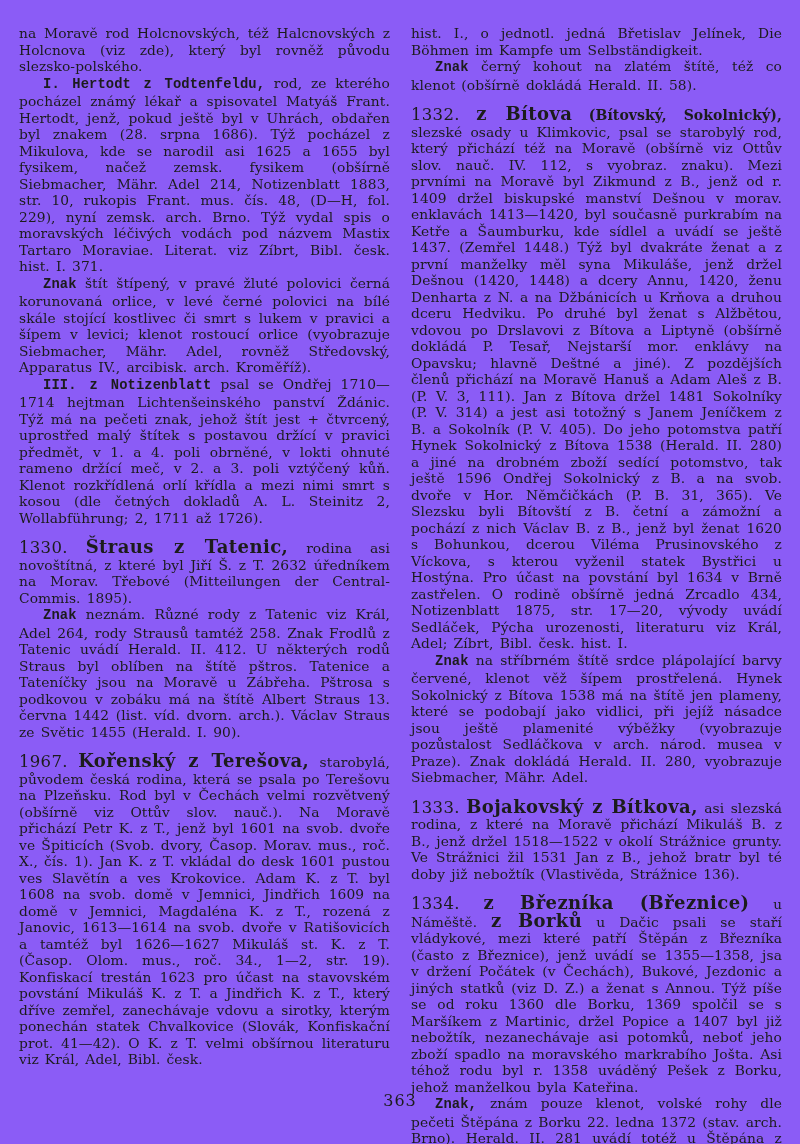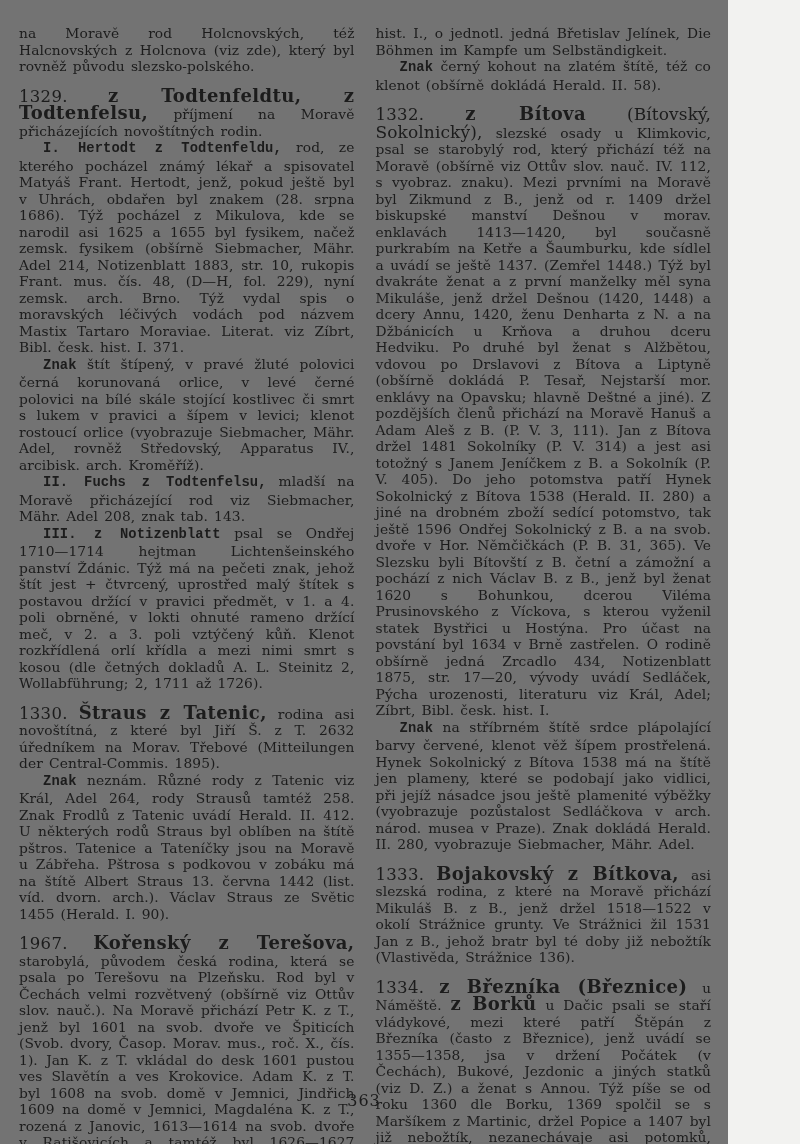--- a/index.html
+++ b/index.html
@@ -3,22 +3,22 @@
 <meta charset="utf-8">
 <style>
   html, body { margin: 0; padding: 0; }
   body {
     width: 800px; height: 1144px;
     background: #f2f2f0;
     font-family: "DejaVu Serif", "Liberation Serif", serif;
   }
   .page {
     position: relative;
-    width: 728px; height: 1144px;
-    background: #737373;
+    width: 800px; height: 1144px;
+    background: #8b5cf6;
     color: #1c1c1c;
     overflow: hidden;
   }
   .cols {
     display: flex;
     gap: 21px;
     padding: 25px 17px 0 19px;
   }
   .col { width: 371px; }
   p {
@@ -26,21 +26,21 @@
     text-align: justify;
     font-size: 13.8px;
     line-height: 16.5px;
     word-spacing: 1.6px;
     letter-spacing: 0.1px;
   }
   p.ind { text-indent: 24px; }
   p.entry-head { margin-top: 13px; }
   .hnum { font-size: 16.5px; letter-spacing: 0.3px; }
   .hname { font-size: 18px; font-weight: bold; letter-spacing: 0.4px; }
-  .hparen { font-size: 17px; font-weight: normal; }
+  .hparen { font-size: 14px; font-weight: bold; }
   .hmid { font-size: 13.5px; }
   .lead { font-weight: bold; font-family: Liberation Mono, monospace; }
   .pagenum {
     position: absolute;
     left: 0; right: 0;
     bottom: 34px;
     text-align: center;
     font-size: 16px;
     letter-spacing: 1px;
     color: #1c1c1c;
@@ -49,32 +49,27 @@
 </head>
 <body>
 
 <div class="page">
   <div class="cols">
 
     <div class="col">
 
       <p><span>na Moravě rod Holcnovských, též Halcnovských z Holcnova (viz zde), který byl rovněž původu slezsko-polského.</span></p>
 
-      <p class="entry-head"><span class="hnum">1329.</span>
-        <span class="hname">z Todtenfeldtu, z Todtenfelsu,</span>
-        <span>příjmení na Moravě přicházejících novoštítných rodin.</span></p>
 
       <p class="ind"><span class="lead">I. Hertodt z Todtenfeldu,</span>
         <span>rod, ze kterého pocházel známý lékař a spisovatel Matyáš Frant. Hertodt, jenž, pokud ještě byl v Uhrách, obdařen byl znakem (28. srpna 1686). Týž pocházel z Mikulova, kde se narodil asi 1625 a 1655 byl fysikem, načež zemsk. fysikem (obšírně Siebmacher, Mähr. Adel 214, Notizenblatt 1883, str. 10, rukopis Frant. mus. čís. 48, (D—H, fol. 229), nyní zemsk. arch. Brno. Týž vydal spis o moravských léčivých vodách pod názvem Mastix Tartaro Moraviae. Literat. viz Zíbrt, Bibl. česk. hist. I. 371.</span></p>
 
       <p class="ind"><span class="lead">Znak</span>
         <span>štít štípený, v pravé žluté polovici černá korunovaná orlice, v levé černé polovici na bílé skále stojící kostlivec či smrt s lukem v pravici a šípem v levici; klenot rostoucí orlice (vyobrazuje Siebmacher, Mähr. Adel, rovněž Středovský, Apparatus IV., arcibisk. arch. Kroměříž).</span></p>
 
-      <p class="ind"><span class="lead">II. Fuchs z Todtenfelsu,</span>
-        <span>mladší na Moravě přicházející rod viz Siebmacher, Mähr. Adel 208, znak tab. 143.</span></p>
 
       <p class="ind"><span class="lead">III. z Notizenblatt</span>
         <span>psal se Ondřej 1710—1714 hejtman Lichtenšeinského panství Ždánic. Týž má na pečeti znak, jehož štít jest + čtvrcený, uprostřed malý štítek s postavou držící v pravici předmět, v 1. a 4. poli obrněné, v lokti ohnuté rameno držící meč, v 2. a 3. poli vztýčený kůň. Klenot rozkřídlená orlí křídla a mezi nimi smrt s kosou (dle četných dokladů A. L. Steinitz 2, Wollabführung; 2, 1711 až 1726).</span></p>
 
       <p class="entry-head"><span class="hnum">1330.</span>
         <span class="hname">Štraus z Tatenic,</span>
         <span>rodina asi novoštítná, z které byl Jiří Š. z T. 2632 úředníkem na Morav. Třebové (Mitteilungen der Central-Commis. 1895).</span></p>
 
       <p class="ind"><span class="lead">Znak</span>
         <span>neznám. Různé rody z Tatenic viz Král, Adel 264, rody Strausů tamtéž 258. Znak Frodlů z Tatenic uvádí Herald. II. 412. U některých rodů Straus byl oblíben na štítě pštros. Tatenice a Tateníčky jsou na Moravě u Zábřeha. Pštrosa s podkovou v zobáku má na štítě Albert Straus 13. června 1442 (list. víd. dvorn. arch.). Václav Straus ze Světic 1455 (Herald. I. 90).</span></p>

